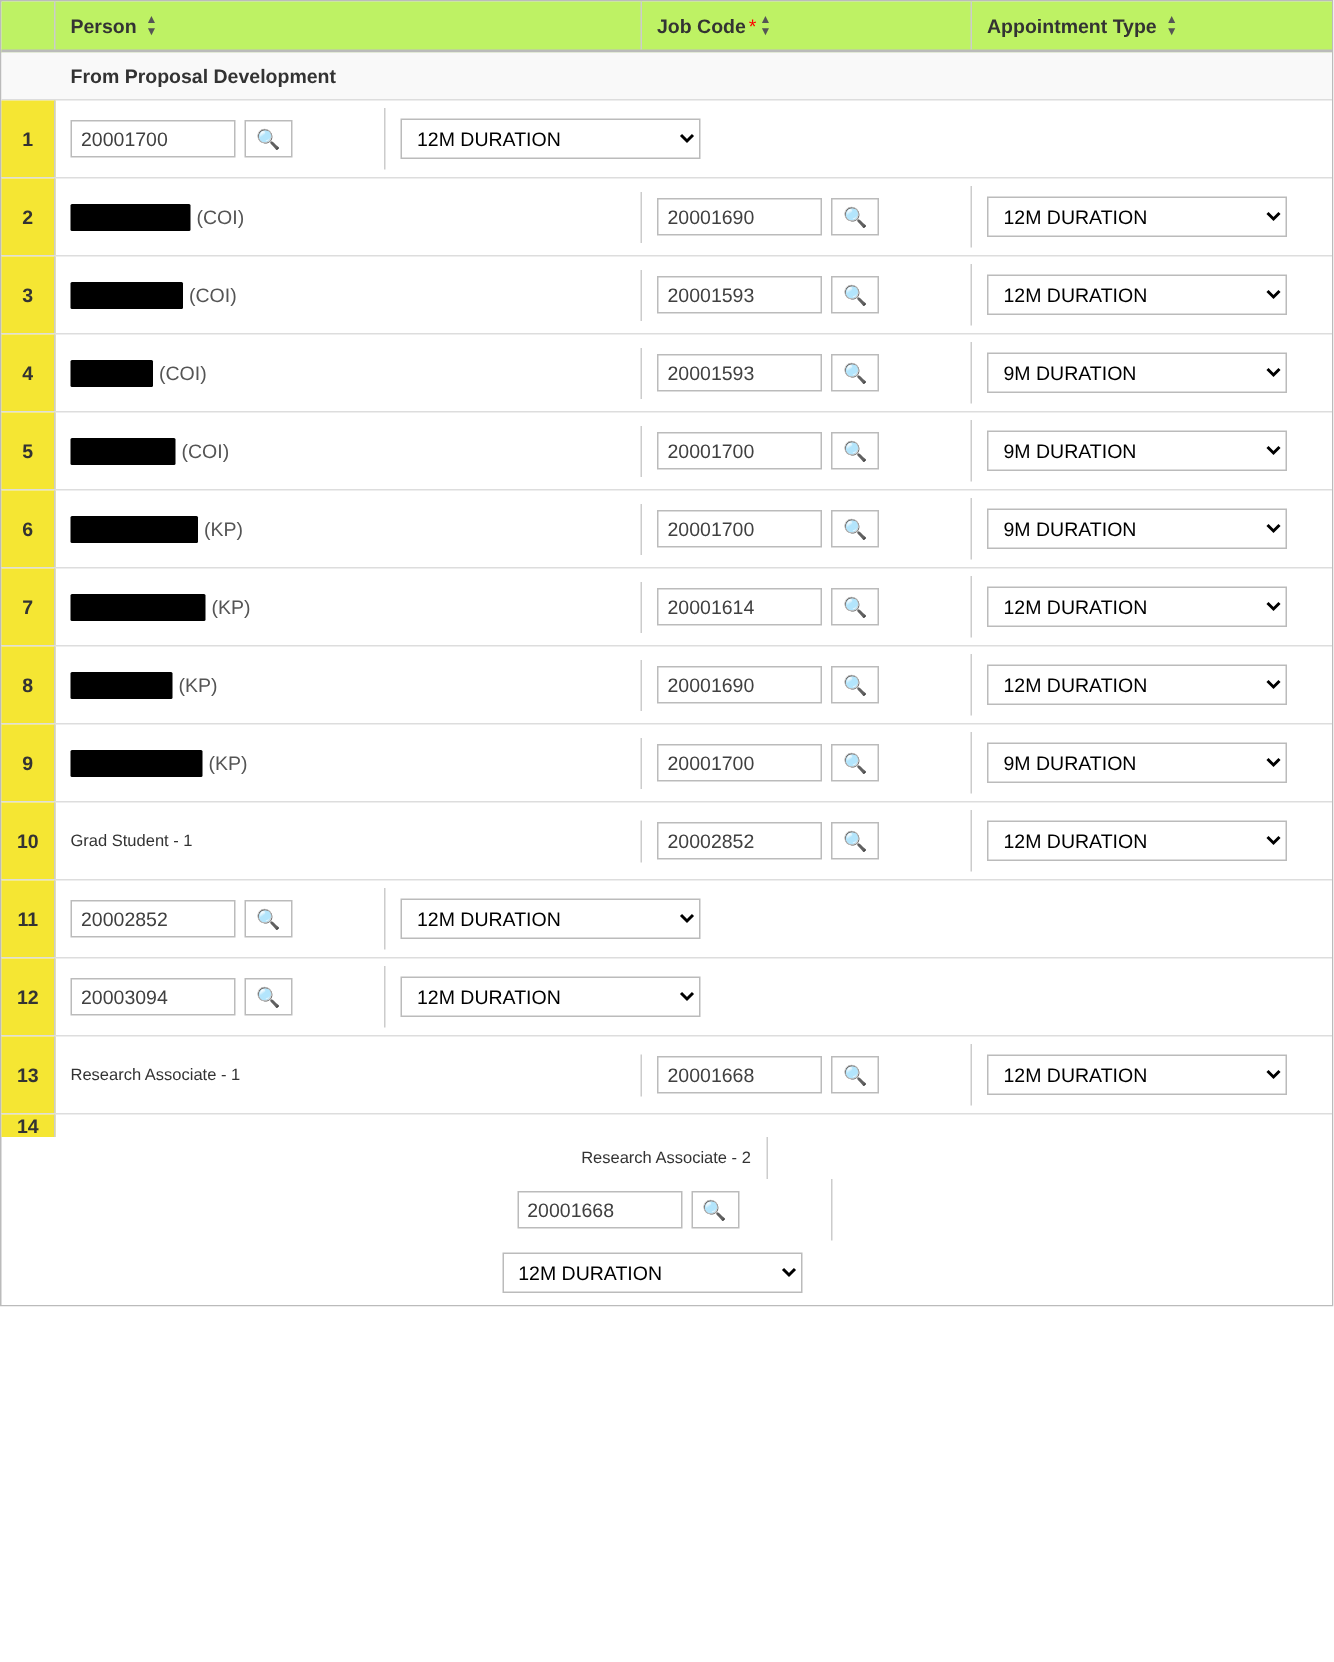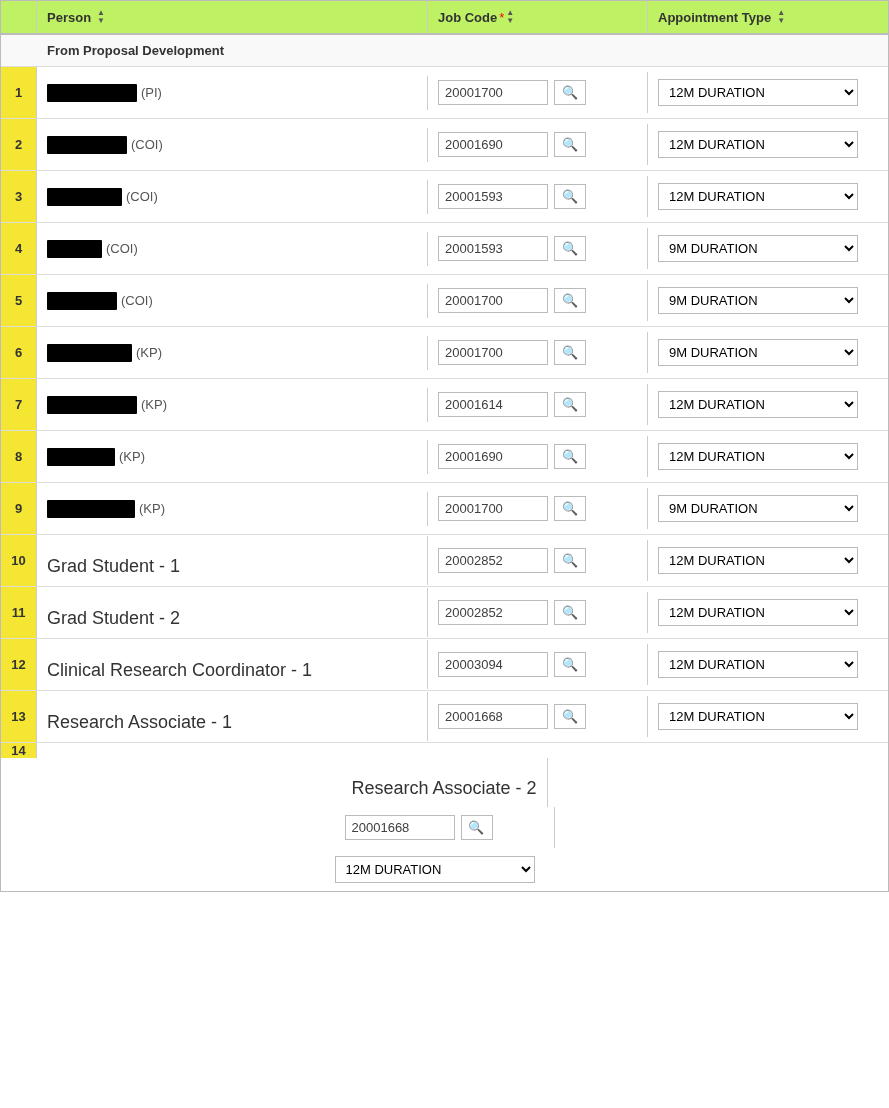--- a/index.html
+++ b/index.html
@@ -153,23 +153,22 @@
     }
     .col-header-label {
       font-weight: bold;
       font-size: 13px;
     }
     .required-star {
       color: red;
       margin-left: 2px;
     }
     .person-text {
-      font-size: 18px;
+      font-size: 11px;
       color: #333;
-      margin-top: 12px;
     }
   </style>
 </head>
 <body>
 
 <div class="table-container">
 
   <div class="table-header">
     <div class="col-num"></div>
     <div class="col-person">
@@ -184,24 +183,20 @@
     <div class="col-appttype">
       <span class="col-header-label">Appointment Type</span>
       <span class="sort-arrows">▲<br>▼</span>
     </div>
   </div>
 
   <div id="table-body">
       <div class="section-header">From Proposal Development</div>
       <div class="table-row">
         <div class="row-num">1</div>
-        <div class="row-person">
-          <span class="person-redacted" style="width: 90px;"></span>
-          <span class="person-role"> (PI)</span>
-        </div>
         <div class="row-jobcode">
           <input class="job-input" type="text" value="20001700" style="">
           <button class="search-btn">🔍</button>
         </div>
         <div class="row-appttype">
           <select class="appt-select"><option value="12M DURATION">12M DURATION</option><option value="9M DURATION">9M DURATION</option><option value="11M DURATION">11M DURATION</option><option value="10M DURATION">10M DURATION</option></select>
         </div>
       </div>
       <div class="table-row">
         <div class="row-num">2</div>
@@ -323,36 +318,30 @@
         <div class="row-jobcode">
           <input class="job-input" type="text" value="20002852" style="">
           <button class="search-btn">🔍</button>
         </div>
         <div class="row-appttype">
           <select class="appt-select"><option value="12M DURATION">12M DURATION</option><option value="9M DURATION">9M DURATION</option><option value="11M DURATION">11M DURATION</option><option value="10M DURATION">10M DURATION</option></select>
         </div>
       </div>
       <div class="table-row">
         <div class="row-num">11</div>
-        <div class="row-person">
-          <span class="person-text">Grad Student - 2</span>
-        </div>
         <div class="row-jobcode">
           <input class="job-input" type="text" value="20002852" style="">
           <button class="search-btn">🔍</button>
         </div>
         <div class="row-appttype">
           <select class="appt-select"><option value="12M DURATION">12M DURATION</option><option value="9M DURATION">9M DURATION</option><option value="11M DURATION">11M DURATION</option><option value="10M DURATION">10M DURATION</option></select>
         </div>
       </div>
       <div class="table-row">
         <div class="row-num">12</div>
-        <div class="row-person">
-          <span class="person-text">Clinical Research Coordinator - 1</span>
-        </div>
         <div class="row-jobcode">
           <input class="job-input" type="text" value="20003094" style="">
           <button class="search-btn">🔍</button>
         </div>
         <div class="row-appttype">
           <select class="appt-select"><option value="12M DURATION">12M DURATION</option><option value="9M DURATION">9M DURATION</option><option value="11M DURATION">11M DURATION</option><option value="10M DURATION">10M DURATION</option></select>
         </div>
       </div>
       <div class="table-row">
         <div class="row-num">13</div>

